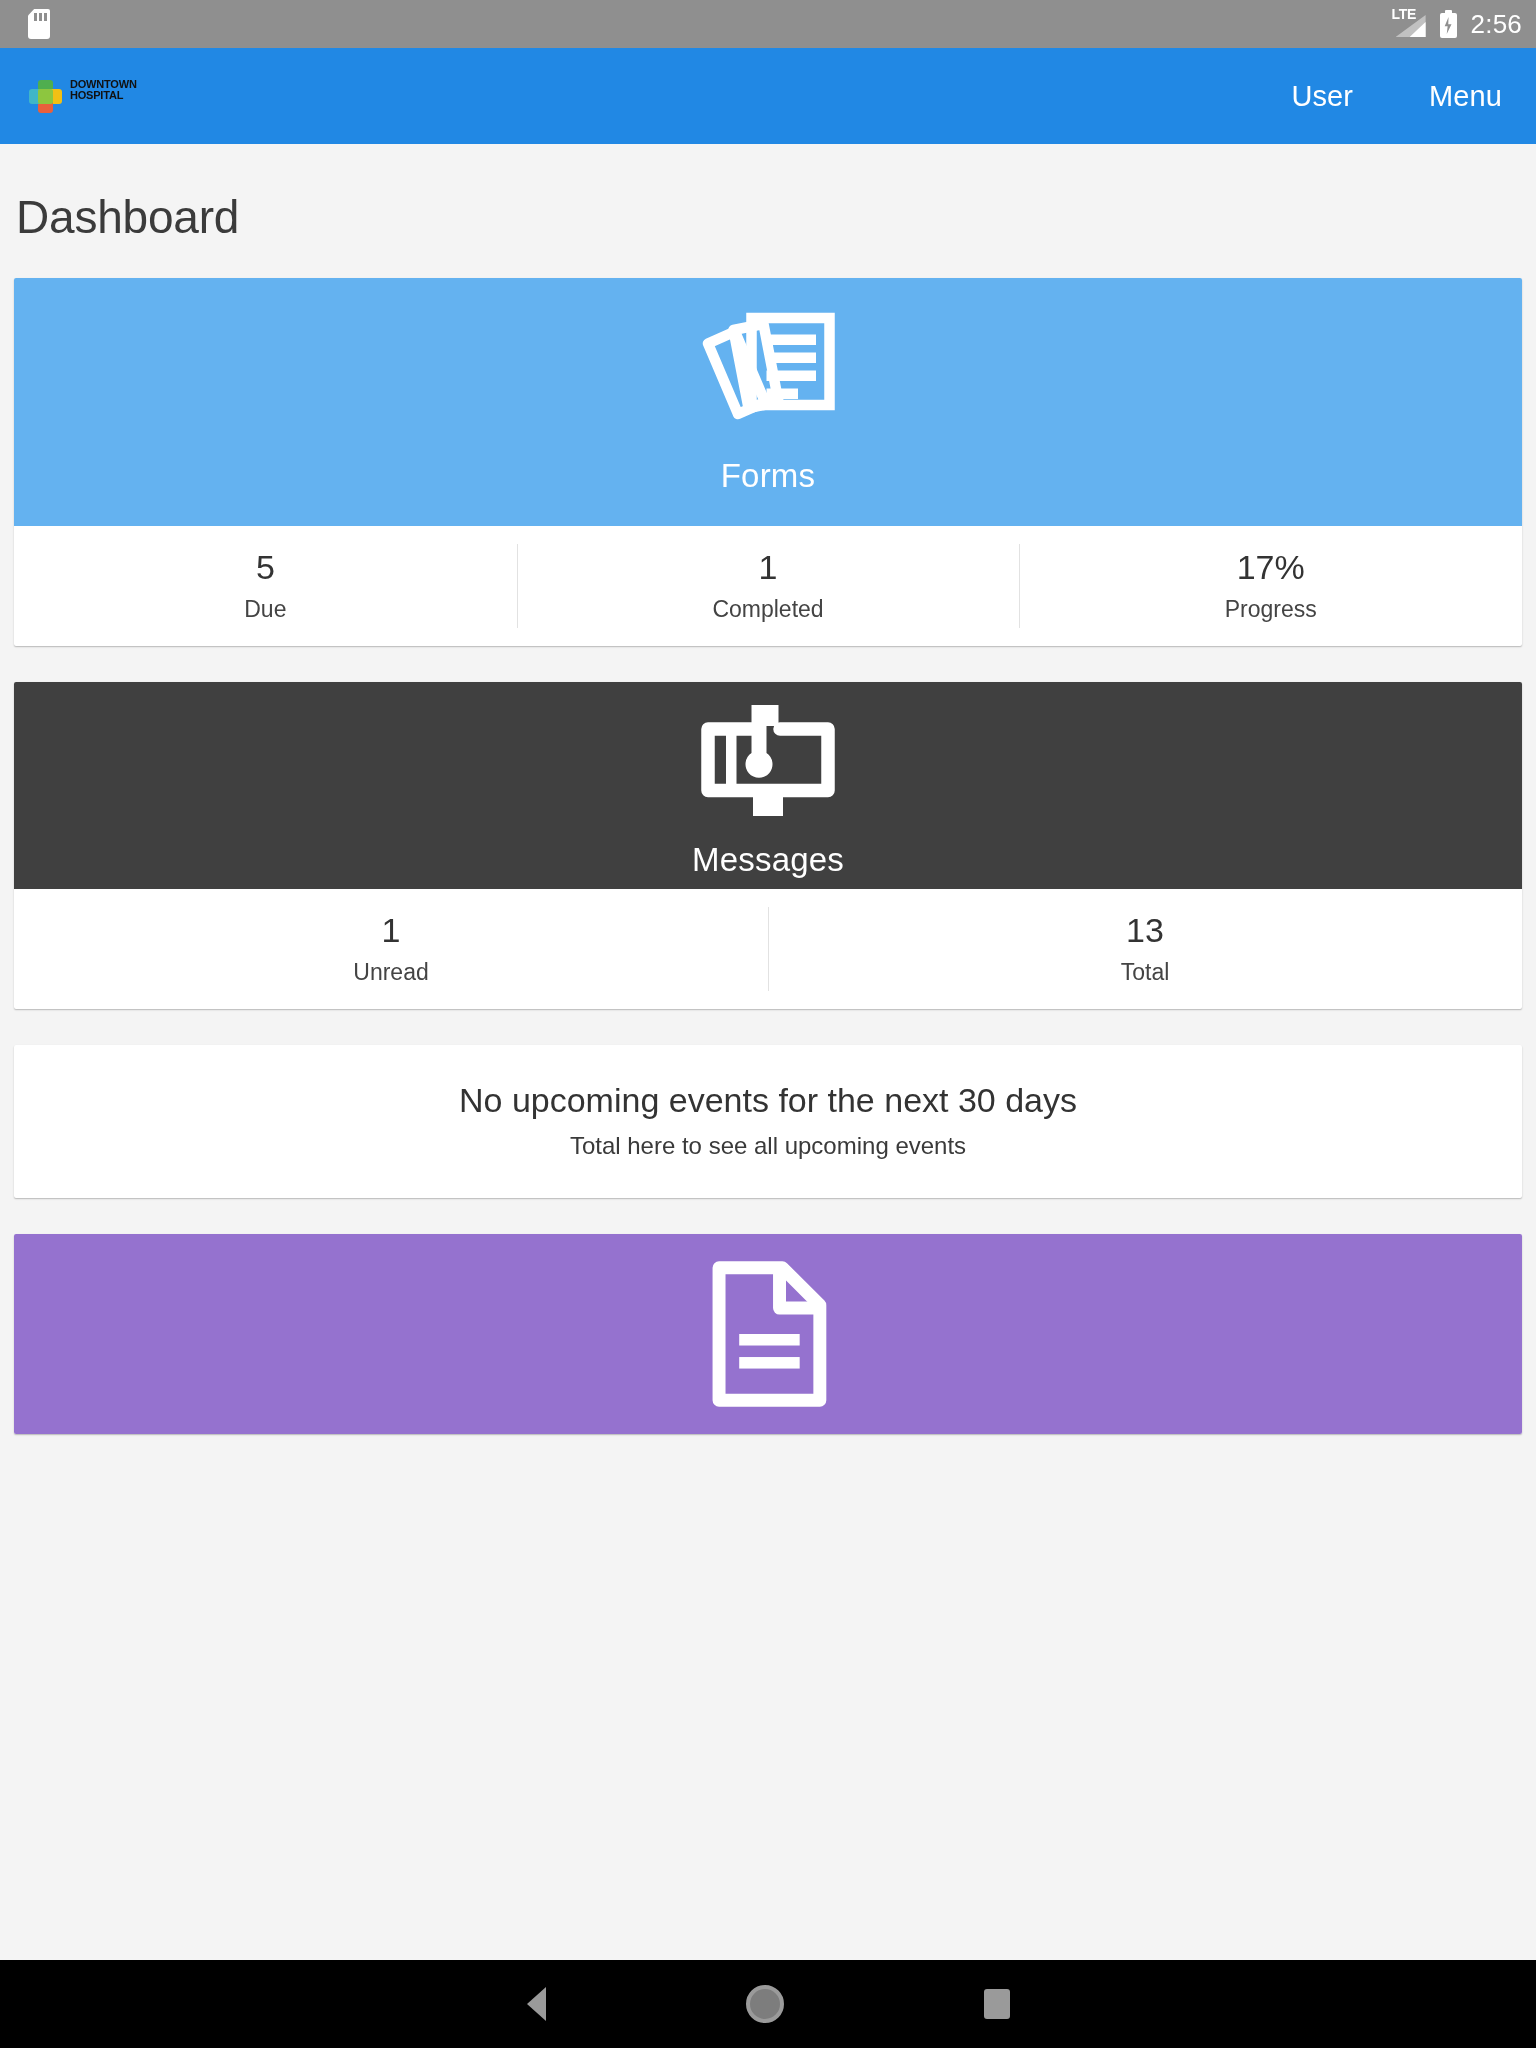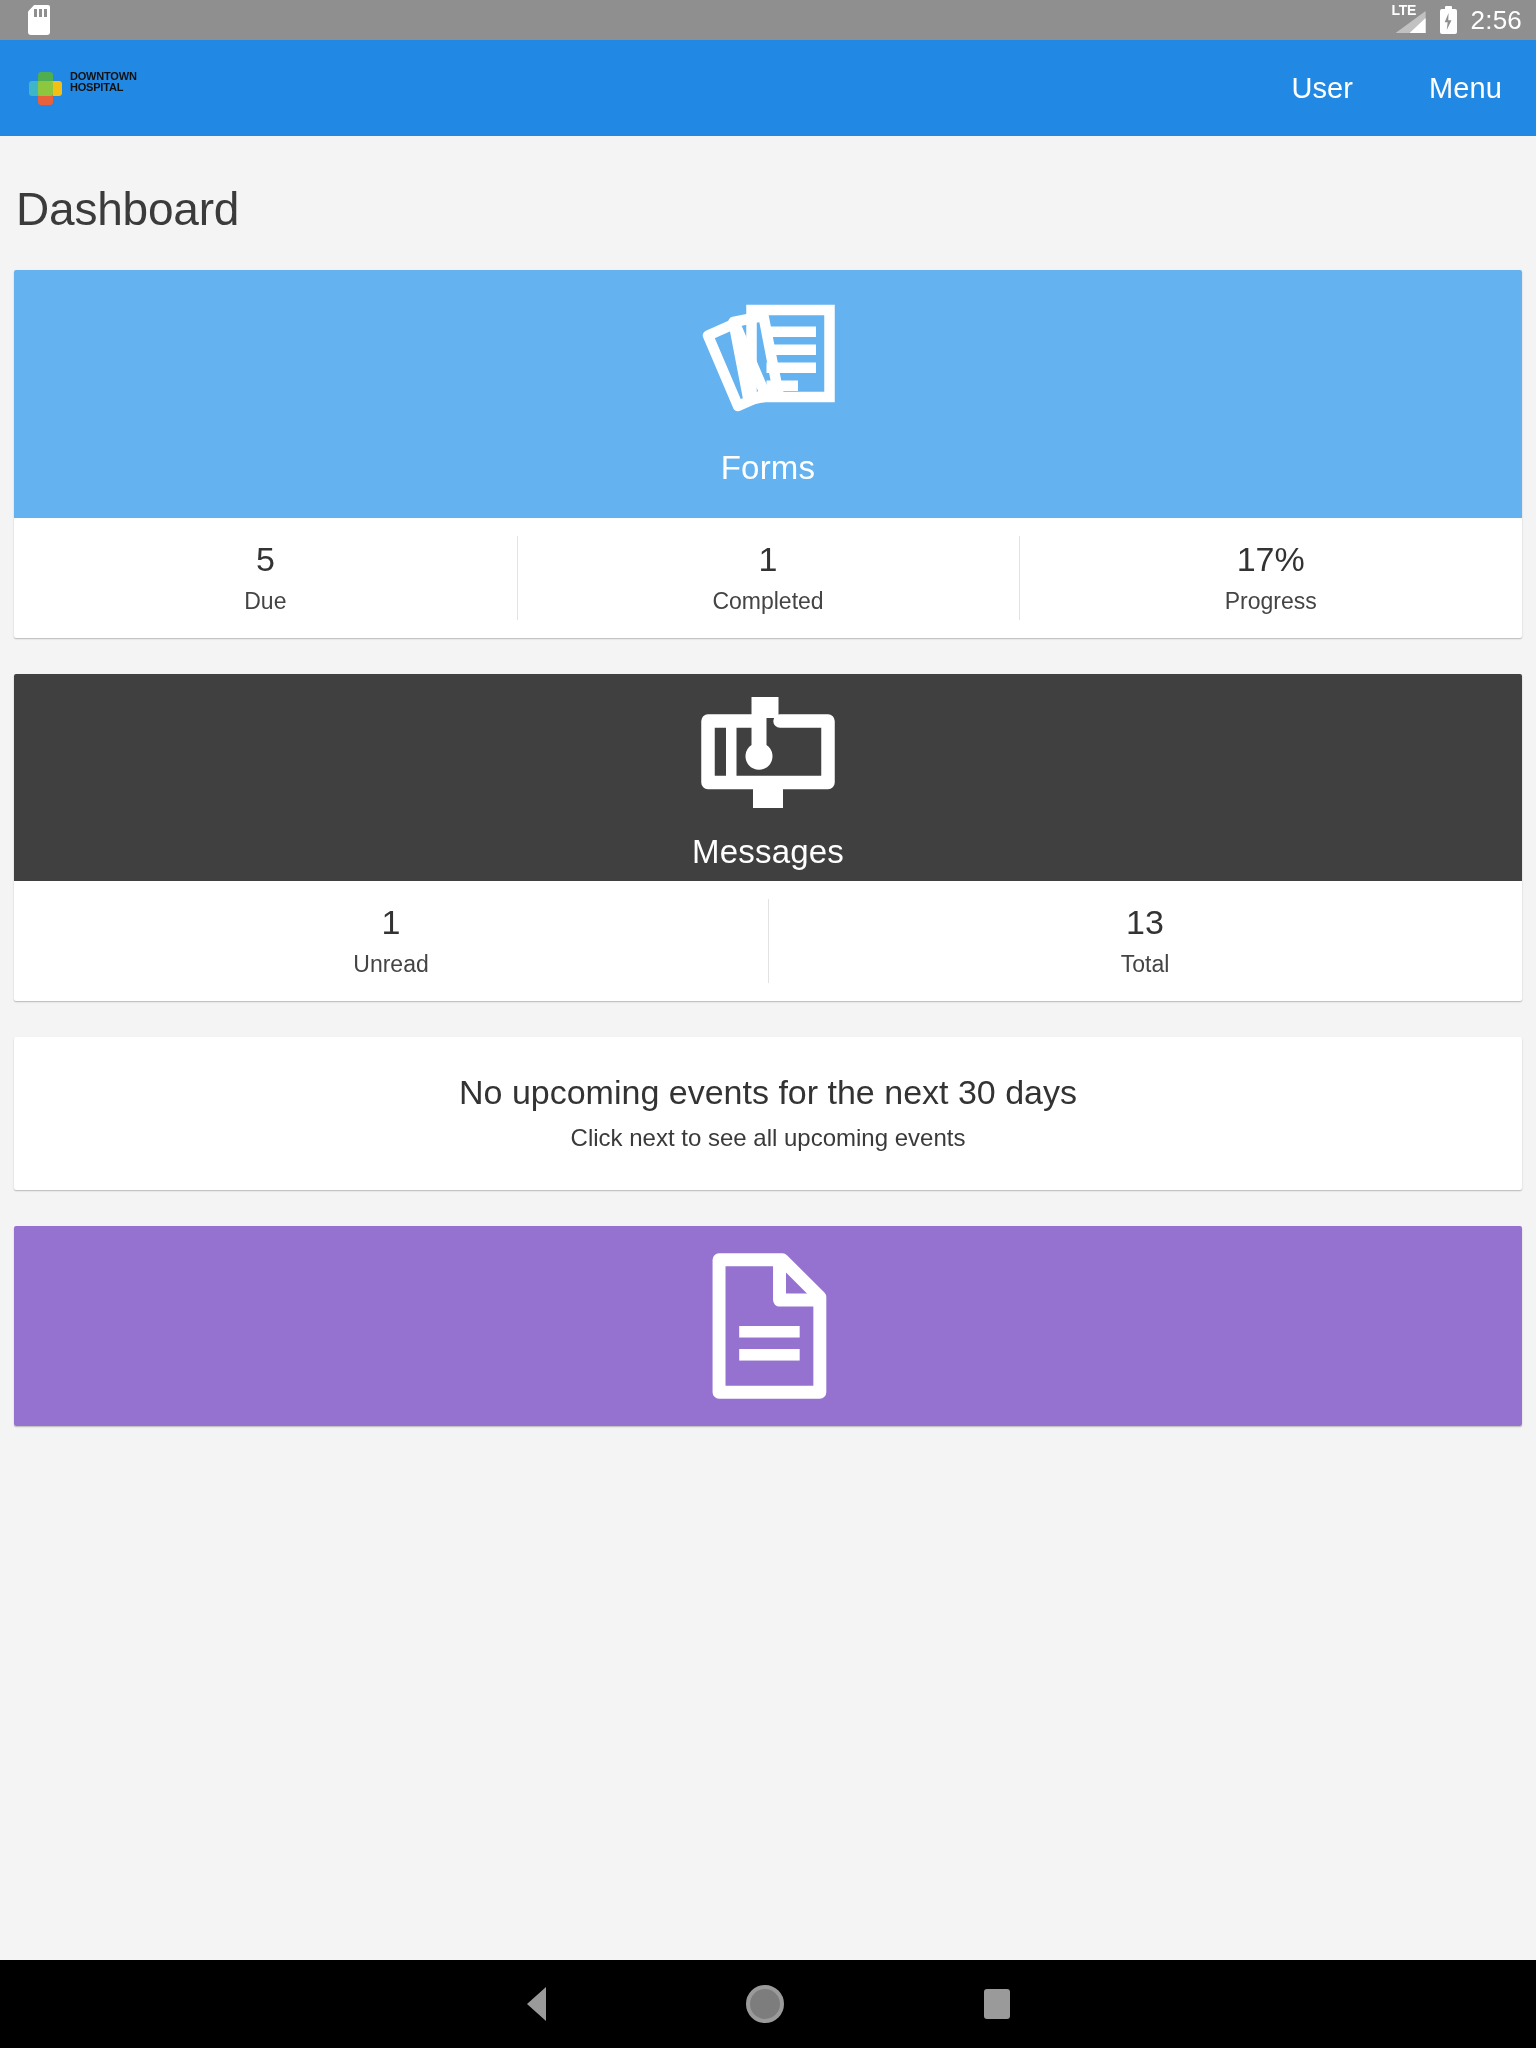--- a/index.html
+++ b/index.html
@@ -16,21 +16,21 @@
     position: relative;
     width: 1536px;
     height: 2048px;
     background: #f4f4f4;
     display: flex;
     flex-direction: column;
   }
 
   
   .status-bar {
-    height: 40px;
+    height: 48px;
     background: #8f8f8f;
     display: flex;
     align-items: center;
     justify-content: space-between;
     padding: 0 14px 0 28px;
     flex: none;
   }
   .status-left { display: flex; align-items: center; gap: 10px; }
   .status-right { display: flex; align-items: center; gap: 14px; }
 
@@ -337,21 +337,21 @@
         <div class="stat">
           <div class="value">13</div>
           <div class="label">Total</div>
         </div>
       </div>
     </div>
 
     <div class="card">
       <div class="calendar-body">
         <div class="headline">No upcoming events for the next 30 days</div>
-        <div class="sub">Click next to see all upcoming events</div>
+        <div class="sub">Total here to see all upcoming events</div>
       </div>
     </div>
 
     <div class="card">
       <div class="card-hero hero-document">
         <svg class="icon-document" viewBox="0 0 100 104" aria-hidden="true">
           <path d="M16 6 h44 l26 26 v66 h-70 z" fill="none" stroke="#ffffff" stroke-width="9" stroke-linejoin="round"></path>
           <path d="M58 8 v26 h26" fill="none" stroke="#ffffff" stroke-width="9" stroke-linejoin="round"></path>
           <g fill="#ffffff">
             <rect x="30" y="52" width="42" height="8"></rect>

